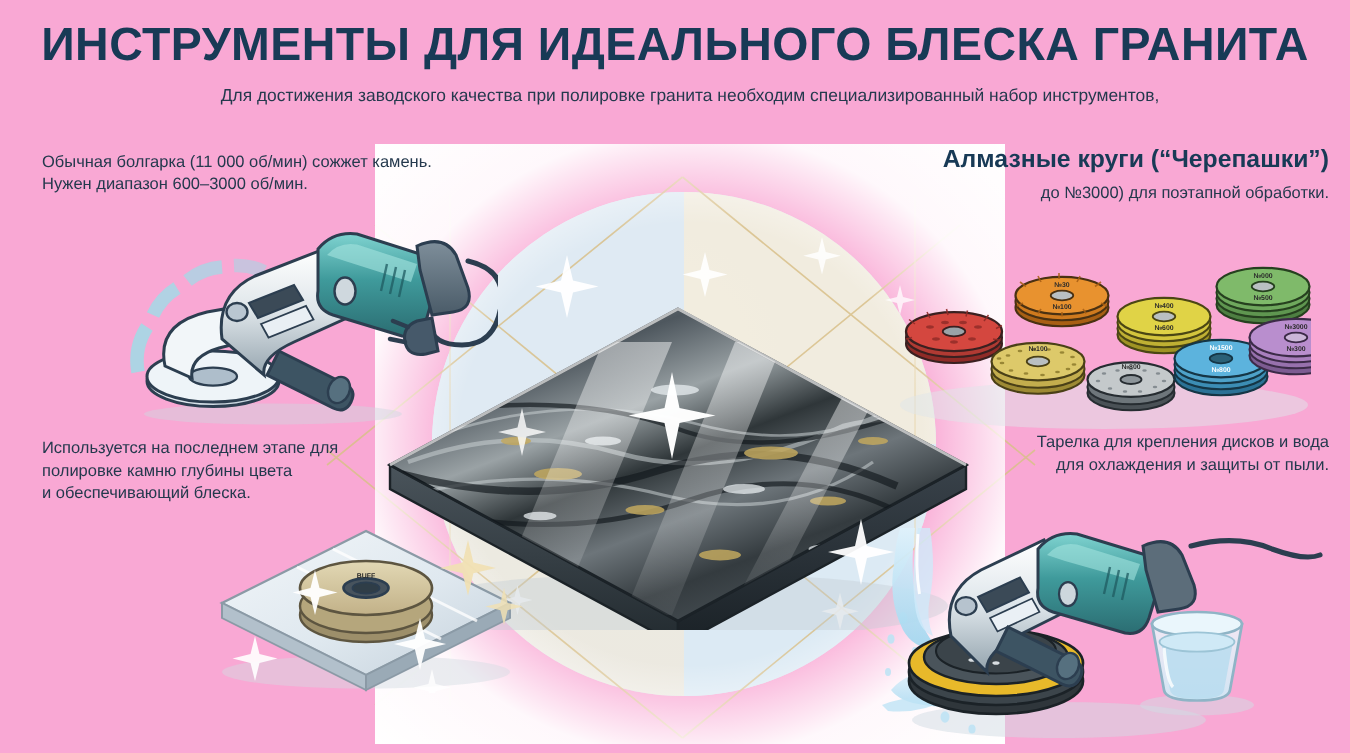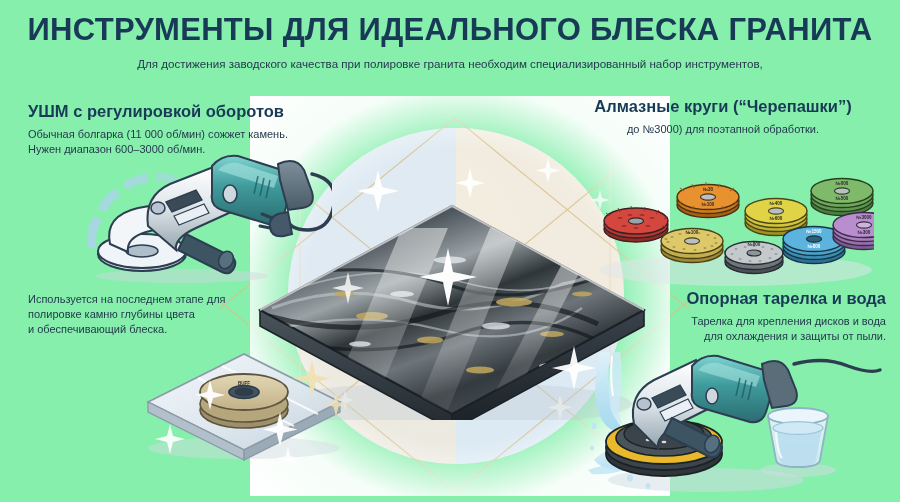--- a/index.html
+++ b/index.html
@@ -3,21 +3,21 @@
 <meta charset="utf-8">
 <title>Инструменты для идеального блеска гранита</title>
 <style>
   html,body{margin:0;padding:0;}
   body{
     width:900px;height:502px;overflow:hidden;
     background:#ffffff;
     font-family:"Liberation Sans","DejaVu Sans",sans-serif;
     color:#24394d;
   }
-  .poster{position:relative;width:900px;height:502px;overflow:hidden;background:#86efac;}
+  .poster{position:relative;width:900px;height:502px;overflow:hidden;background:#f9a8d4;}
 
   
   .bg-layer{position:absolute;inset:0;overflow:hidden;pointer-events:none;}
   .bg-circle{
     position:absolute;left:288px;top:128px;width:336px;height:336px;border-radius:50%;
     background:radial-gradient(circle at 42% 34%, #e4f0f7 0%, #dbe9f3 55%, #d6e6f1 100%);
   }
   .bg-quad{position:absolute;left:288px;top:128px;width:336px;height:336px;border-radius:50%;overflow:hidden;}
   .bg-quad i{position:absolute;display:block;}
   .bg-quad .q1{left:0;top:0;width:50%;height:50%;background:#dfeaf3;}
@@ -30,34 +30,34 @@
   }
   .gold-lines{position:absolute;left:0;top:0;width:900px;height:502px;}
 
   
   .title{
     position:absolute;left:0;top:12px;width:900px;text-align:center;
     font-size:31px;font-weight:bold;letter-spacing:.3px;color:#183a56;
     font-family:"Liberation Sans","DejaVu Sans",sans-serif;
   }
   .subtitle{
-    position:absolute;left:110px;top:56px;width:680px;text-align:center;
+    position:absolute;left:120px;top:56px;width:680px;text-align:center;
     font-size:11.6px;line-height:16px;color:#24394d;
   }
   .subtitle div{white-space:nowrap;}
 
   
   .block{position:absolute;}
   .block h2{
     margin:0 0 6px 0;font-size:16.5px;font-weight:bold;color:#183a56;line-height:20px;
   }
   .block p{margin:0;font-size:11px;line-height:15px;color:#24394d;}
   .block p span{display:block;white-space:nowrap;}
   .b-tl{left:28px;top:101px;width:330px;}
-  .b-tr{left:560px;top:96px;width:326px;text-align:center;}
+  .b-tr{left:560px;top:96px;width:326px;text-align:right;}
   .b-bl{left:28px;top:292px;width:330px;}
   .b-br{left:568px;top:288px;width:318px;text-align:right;}
 
   
   .art{position:absolute;}
   .lbl{
     font-size:4.6px;font-weight:bold;fill:#2a2a2a;
     font-family:"Liberation Sans","DejaVu Sans",sans-serif;
   }
   .lbl-w{font-size:4.6px;font-weight:bold;fill:#ffffff;}
@@ -110,21 +110,20 @@
       </g>
     </svg>
   </div>
 
   <div class="title">ИНСТРУМЕНТЫ ДЛЯ ИДЕАЛЬНОГО БЛЕСКА ГРАНИТА</div>
   <div class="subtitle">
     <div>Для достижения заводского качества при полировке гранита необходим специализированный набор инструментов,</div>
   </div>
 
   <div class="block b-tl">
-    <h2>УШМ с регулировкой оборотов</h2>
     <p>
       <span>Обычная болгарка (11 000 об/мин) сожжет камень.</span>
       <span>Нужен диапазон 600–3000 об/мин.</span>
     </p>
   </div>
 
   <div class="block b-tr">
     <h2>Алмазные круги (“Черепашки”)</h2>
     <p>
       <span>до №3000) для поэтапной обработки.</span>
@@ -133,21 +132,20 @@
 
   <div class="block b-bl">
     <p>
       <span>Используется на последнем этапе для</span>
       <span>полировке камню глубины цвета</span>
       <span>и обеспечивающий блеска.</span>
     </p>
   </div>
 
   <div class="block b-br">
-    <h2>Опорная тарелка и вода</h2>
     <p>
       <span>Тарелка для крепления дисков и вода</span>
       <span>для охлаждения и защиты от пыли.</span>
     </p>
   </div>
 
   <svg class="art" style="left:62px;top:148px;width:270px;height:140px" viewBox="0 0 270 140">
     <defs>
       <linearGradient id="gBody" x1="0" y1="0" x2="0" y2="1">
         <stop offset="0" stop-color="#7fd3d0"></stop>

